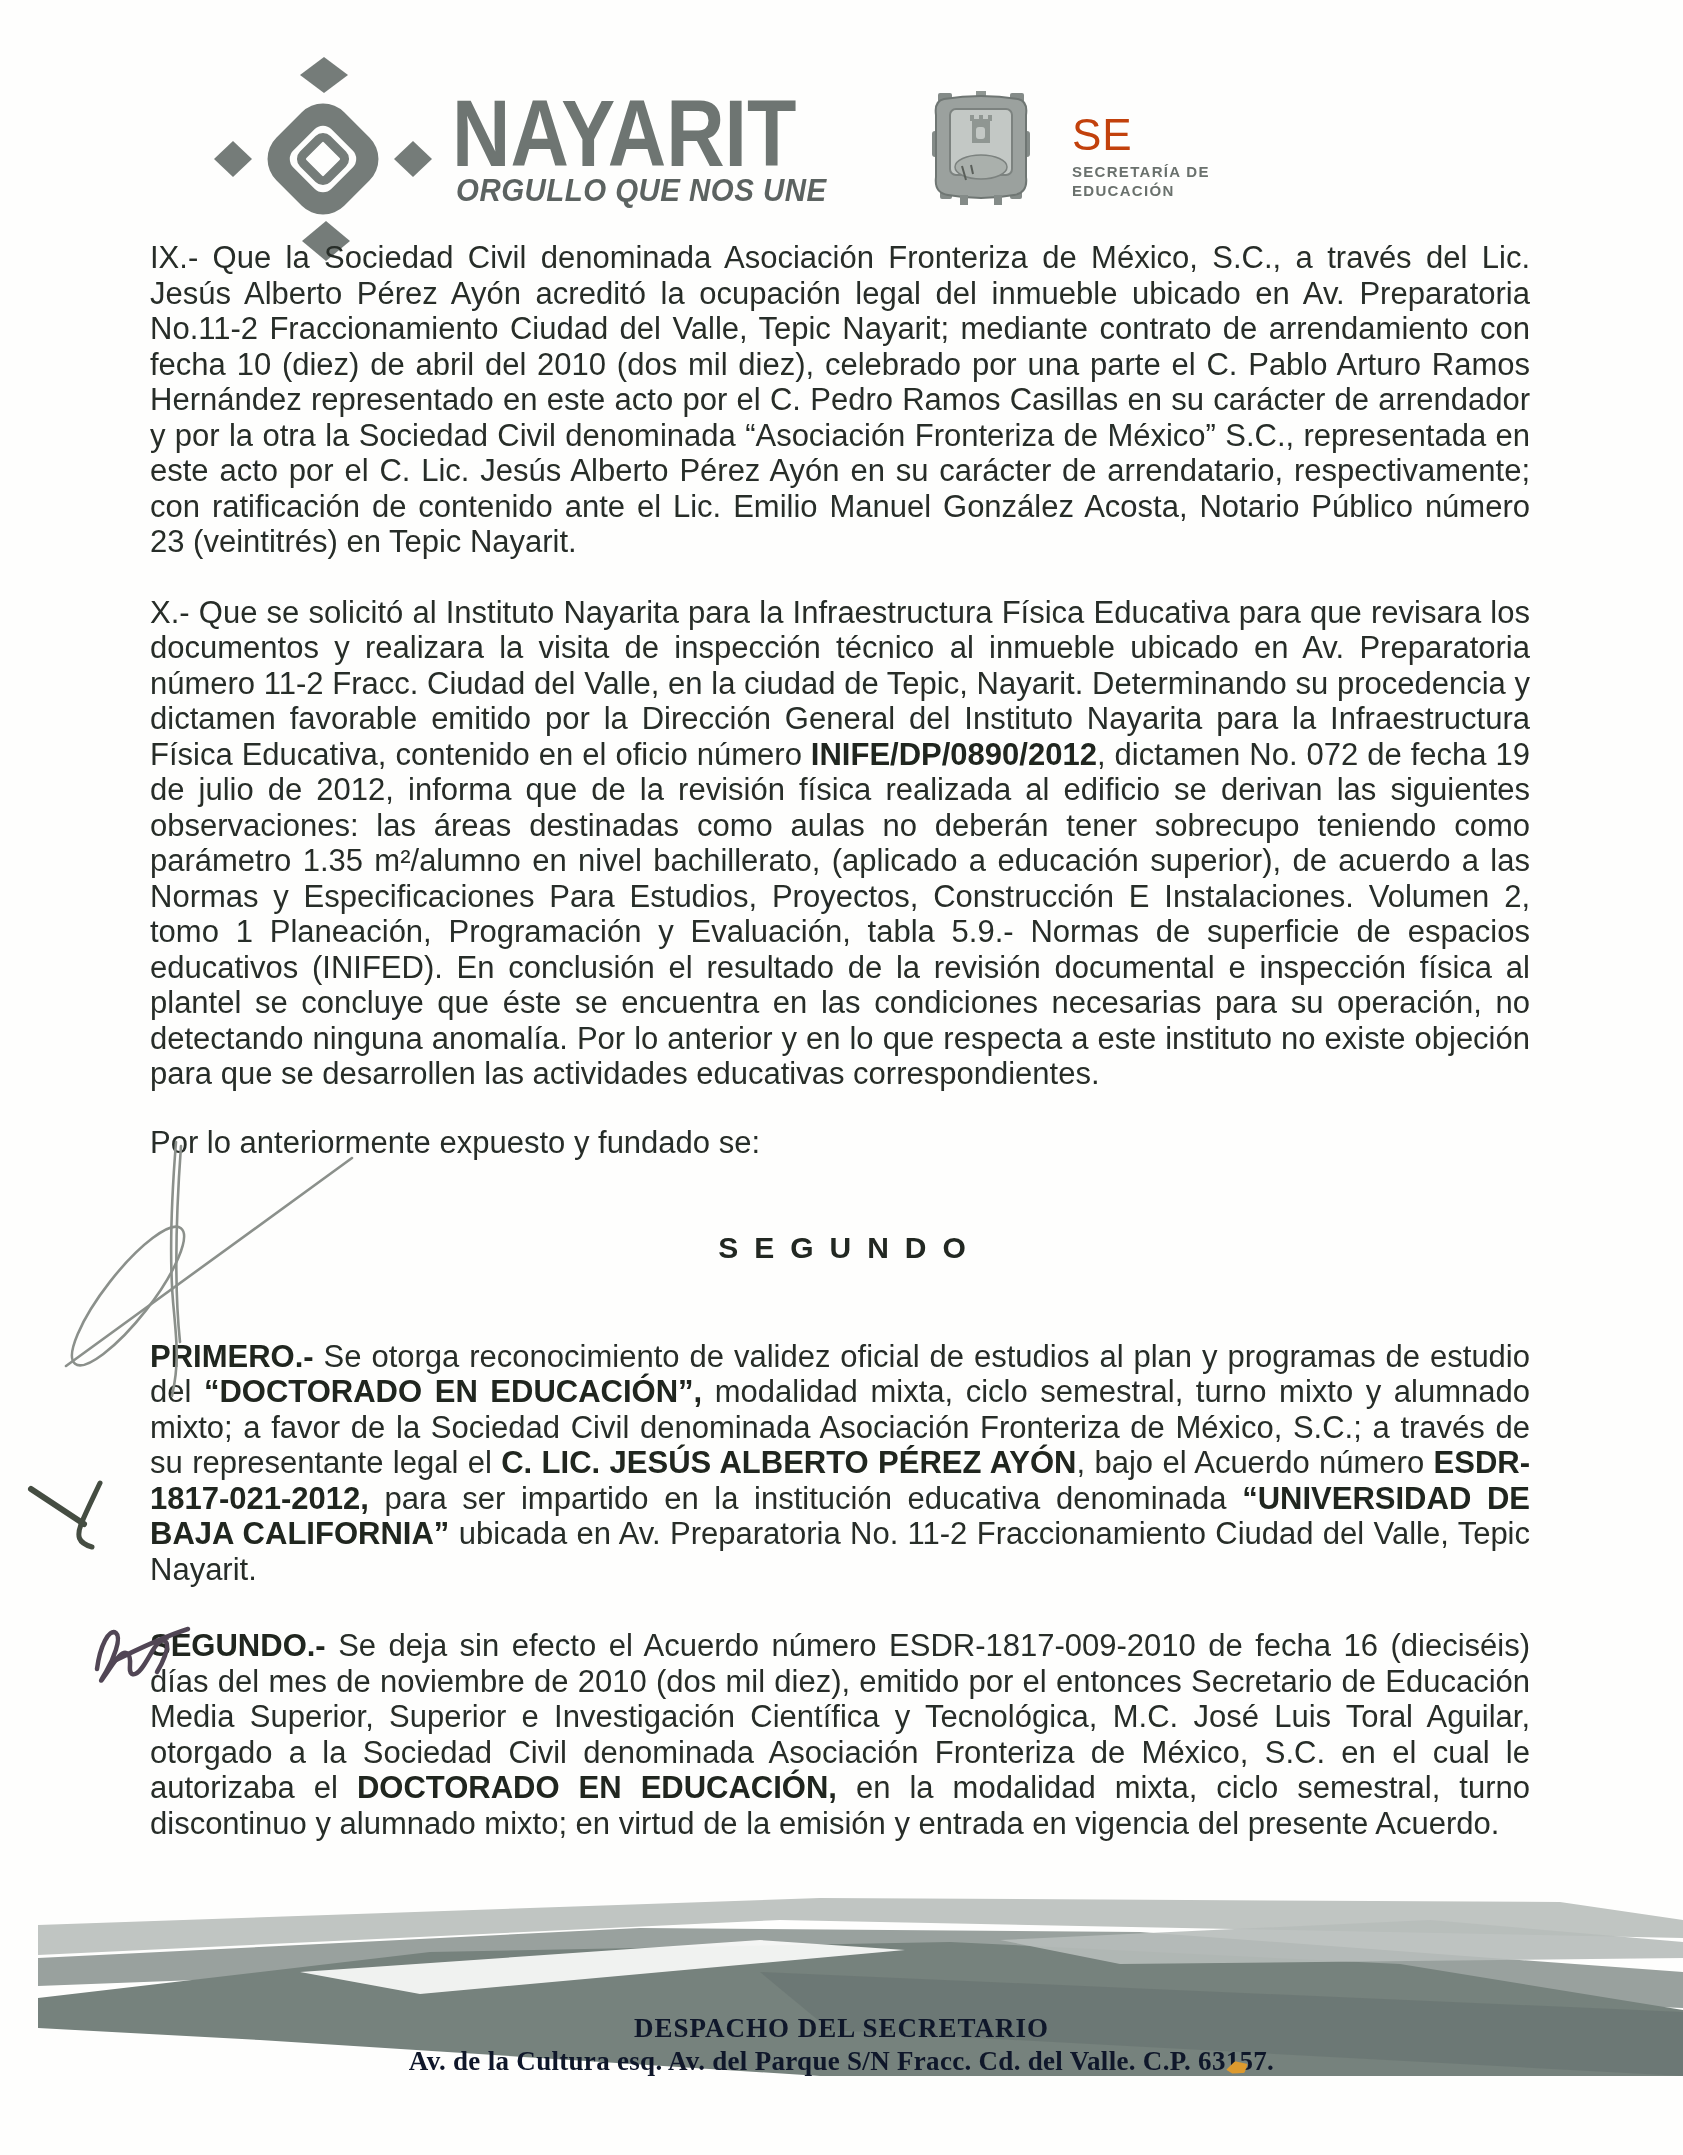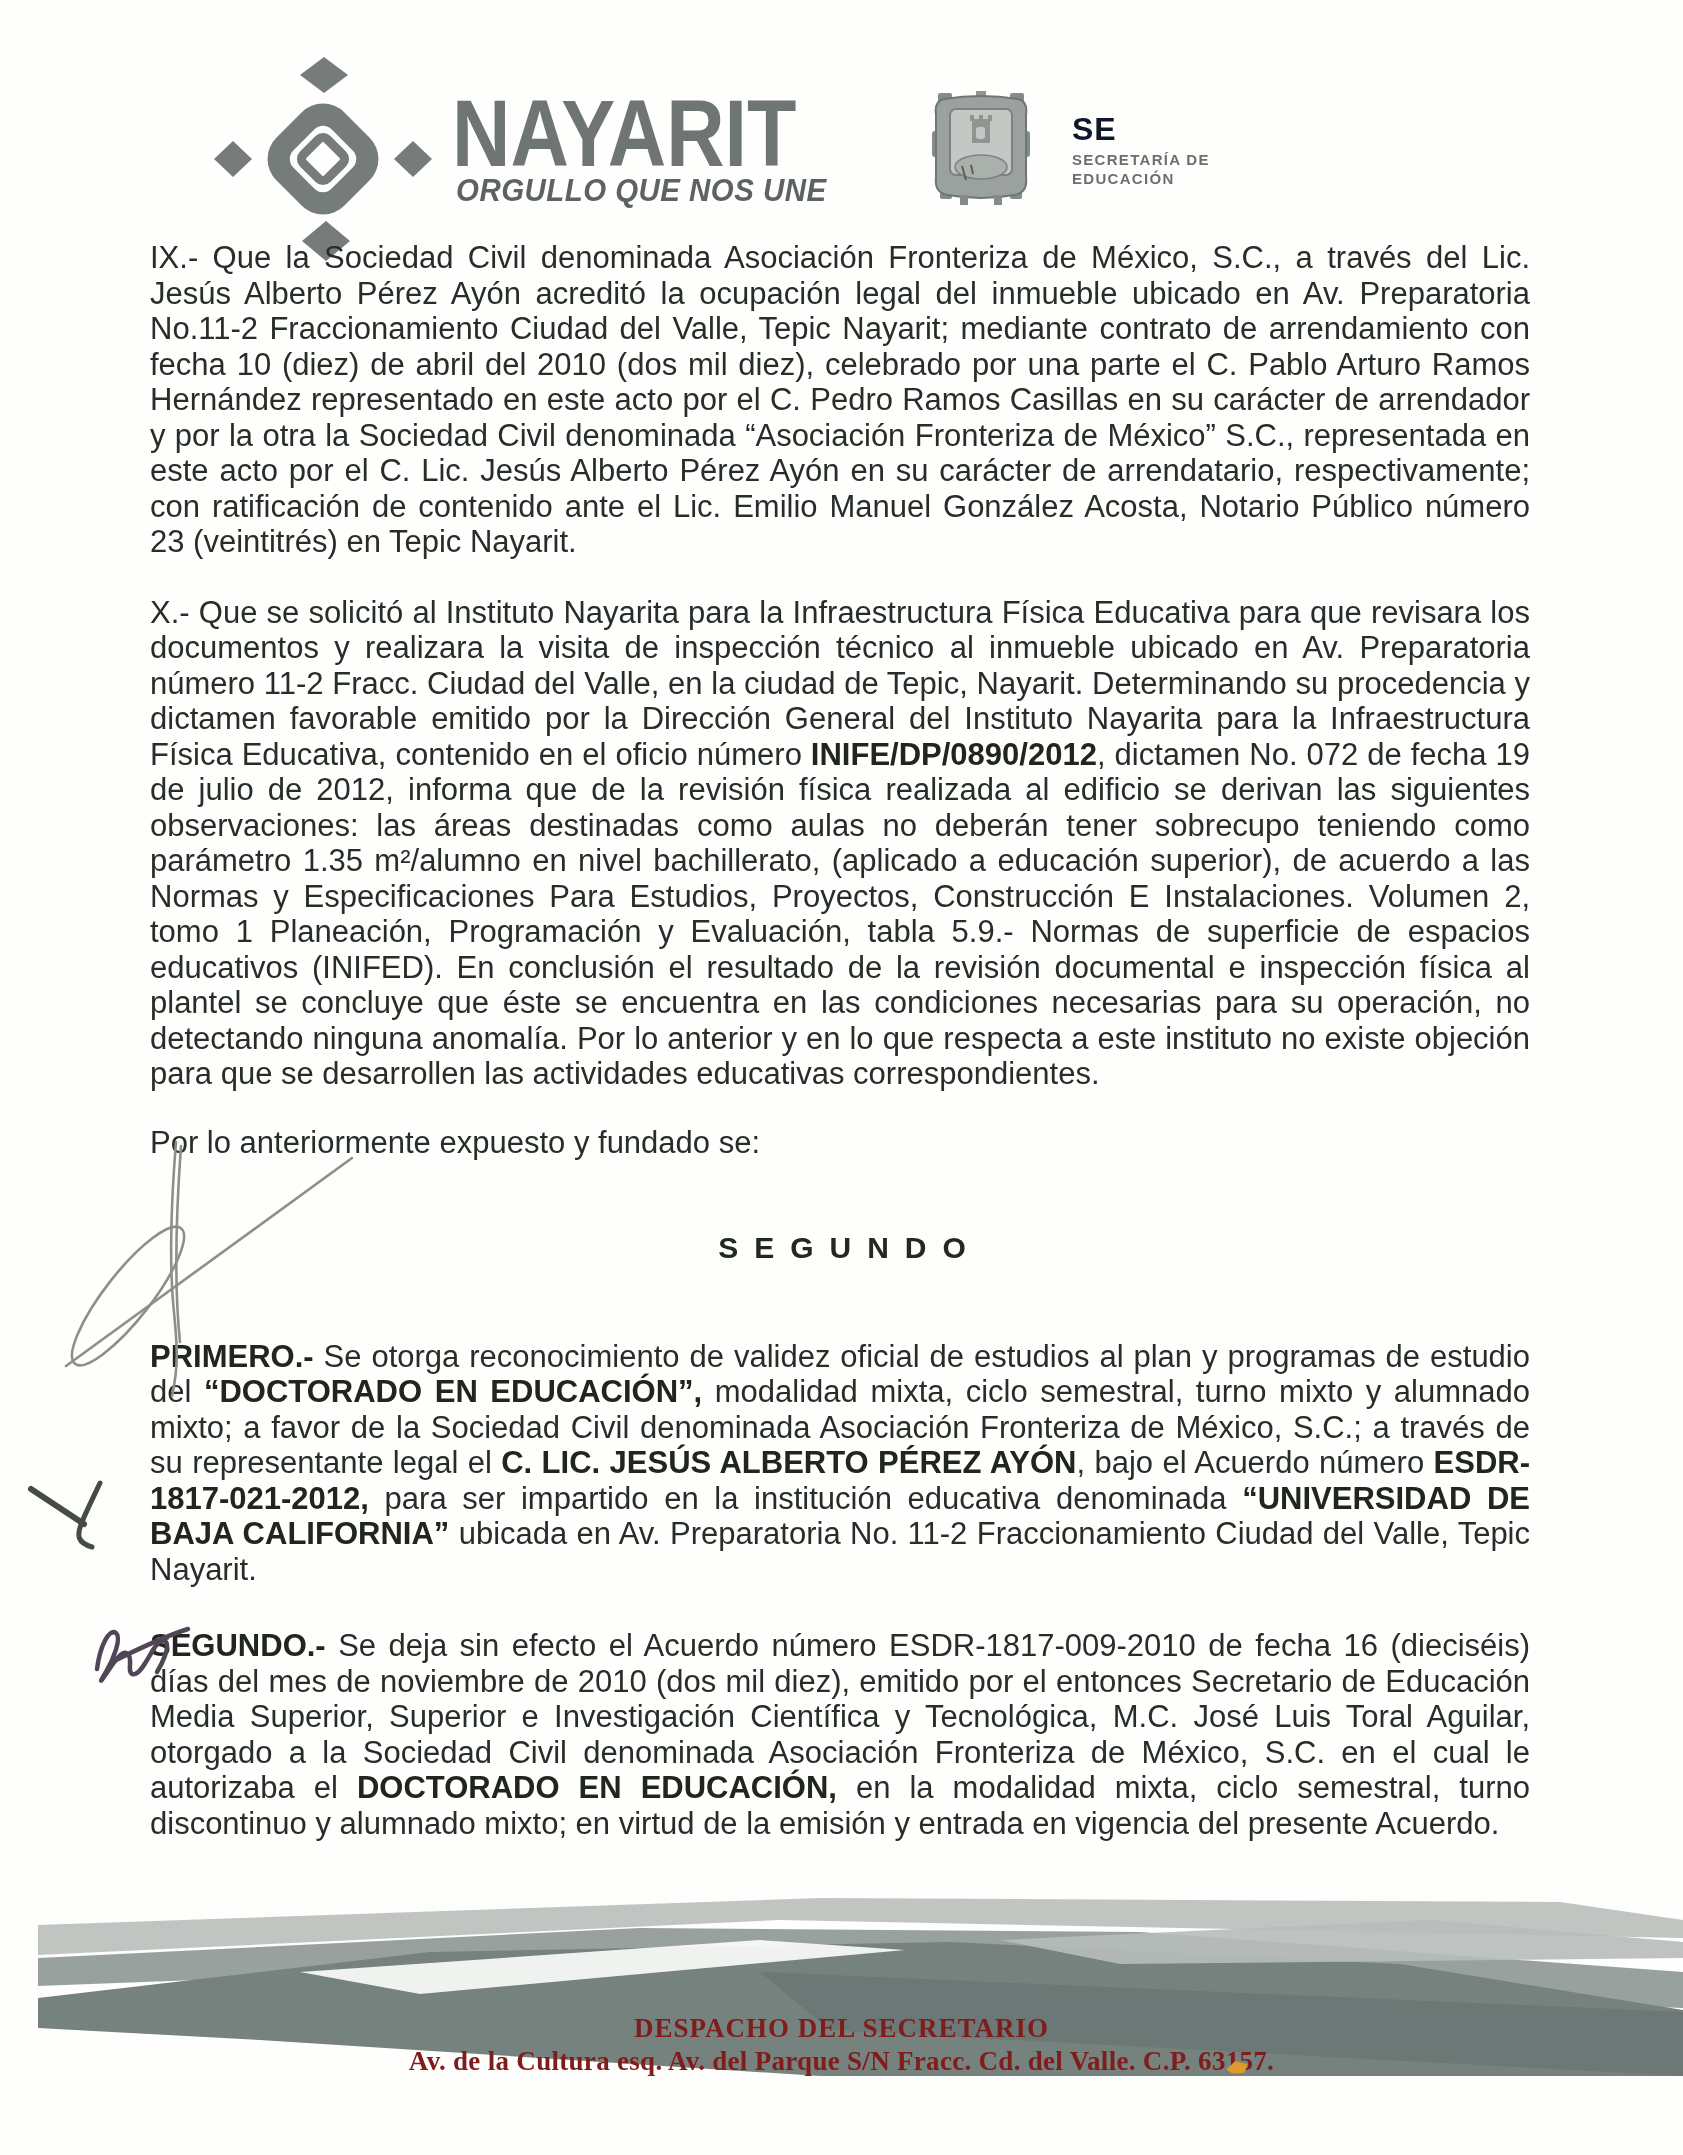--- a/index.html
+++ b/index.html
@@ -24,21 +24,21 @@
     transform:scaleX(0.86); transform-origin:left top;
   }
   .brand-tagline {
     position:absolute; left:456px; top:132px;
     font-size:31px; font-weight:700; font-style:italic;
     color:#5c6361; letter-spacing:0.5px;
     transform:scaleX(0.95); transform-origin:left top;
   }
   .coat-svg { position:absolute; left:930px; top:50px; }
   .agency { position:absolute; left:1072px; top:72px; line-height:1; }
-  .agency-abbr { font-size:32px; font-weight:700; color:#0f172a; letter-spacing:1px; }
+  .agency-abbr { font-size:44px; font-weight:400; color:#c2410c; letter-spacing:1px; }
   .agency-line { font-size:15px; font-weight:700; color:#6a716d; letter-spacing:1.3px; margin-top:7px; }
   .agency-line + .agency-line { margin-top:4px; }
 
   
   .doc-body {
     position:absolute; left:150px; top:240px; width:1384px;
     font-size:31px; line-height:35.5px; color:#272d28;
   }
   .doc-body p { margin:0 4px 35px 0; text-align:justify; }
   .doc-body p.p-x { margin-bottom:33px; }
@@ -52,21 +52,21 @@
   .p-primero { margin-bottom:41px !important; }
 
   
   .marks-svg { position:absolute; left:0; top:0; width:1683px; height:2155px; pointer-events:none; z-index:4; }
 
   
   .footer-swoosh { position:absolute; left:0; top:1880px; z-index:0; }
   .footer-text {
     position:absolute; left:0; top:2012px; width:1683px; z-index:2;
     text-align:center; font-family:"Liberation Serif", serif;
-    color:#7f1d1d; font-weight:700;
+    color:#0f172a; font-weight:700;
   }
   .footer-line { font-size:27px; line-height:32.5px; letter-spacing:0.3px; }
   .footer-line.office { letter-spacing:1px; }
   .cursor-artifact {
     position:absolute; left:1226px; top:2061px; width:22px; height:13px; z-index:5;
     background:#dd9a2e; border-radius:2px 7px 7px 1px;
     clip-path:polygon(0 55%, 45% 0, 100% 35%, 80% 100%, 25% 90%);
     transform:rotate(-8deg);
   }
 </style>

